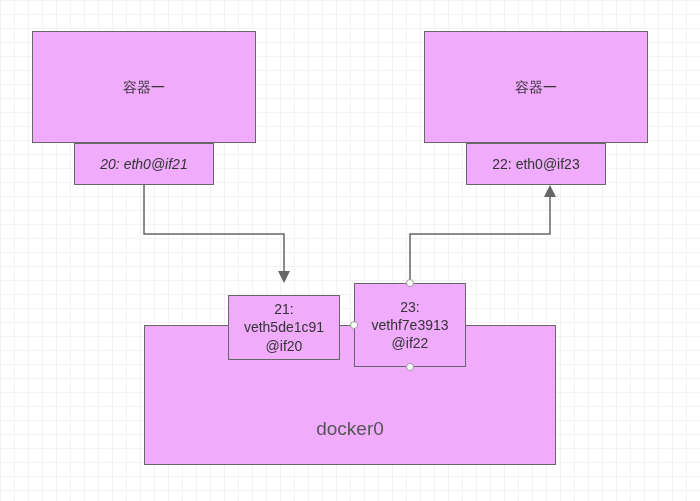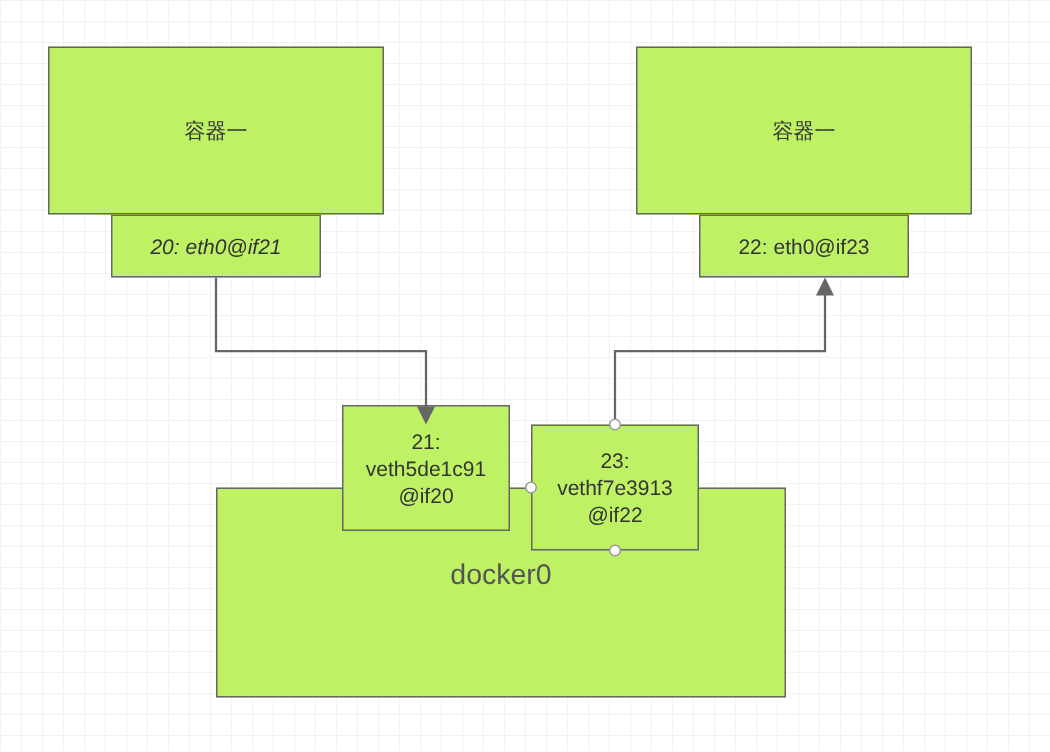--- a/index.html
+++ b/index.html
@@ -21,21 +21,21 @@
     background-image:
       linear-gradient(to right, #f2f2f2 1px, transparent 1px),
       linear-gradient(to bottom, #f2f2f2 1px, transparent 1px),
       linear-gradient(to right, #e8e8e8 1px, transparent 1px),
       linear-gradient(to bottom, #e8e8e8 1px, transparent 1px);
     background-size: 14px 14px, 14px 14px, 70px 70px, 70px 70px;
     background-position: 0 0, 0 0, 0 0, 0 0;
   }
   .box {
     position: absolute;
-    background: #bef264;
+    background: #f0abfc;
     border: 1.5px solid #666;
     display: flex;
     align-items: center;
     justify-content: center;
     text-align: center;
     box-sizing: border-box;
     line-height: 1.3;
   }
   .label {
     font-size: 19px;
@@ -74,25 +74,25 @@
   <span>20: eth0@if21</span>
 </div>
 
 <div class="box" style="left:424px; top:31px; width:224px; height:112px;">
   <span>容器一</span>
 </div>
 <div class="box" style="left:466px; top:143px; width:140px; height:42px;text-align:right;">
   <span>22: eth0@if23</span>
 </div>
 
-<div class="box" style="left:144px; top:325px; width:380px; height:140px; padding-bottom:22px;">
+<div class="box" style="left:144px; top:325px; width:412px; height:140px; align-items:flex-end; padding-bottom:22px;">
   <span class="label">docker0</span>
 </div>
 
-<div class="box" style="left:228px; top:270px; width:112px; height:84px; white-space:pre-line;">
+<div class="box" style="left:228px; top:295px; width:112px; height:65px; white-space:pre-line;">
   <span>21:
 veth5de1c91
 @if20</span>
 </div>
 
 <div class="box" style="left:354px; top:283px; width:112px; height:84px; white-space:pre-line;text-align:center;">
   <span>23:
 vethf7e3913
 @if22</span>
 </div>

